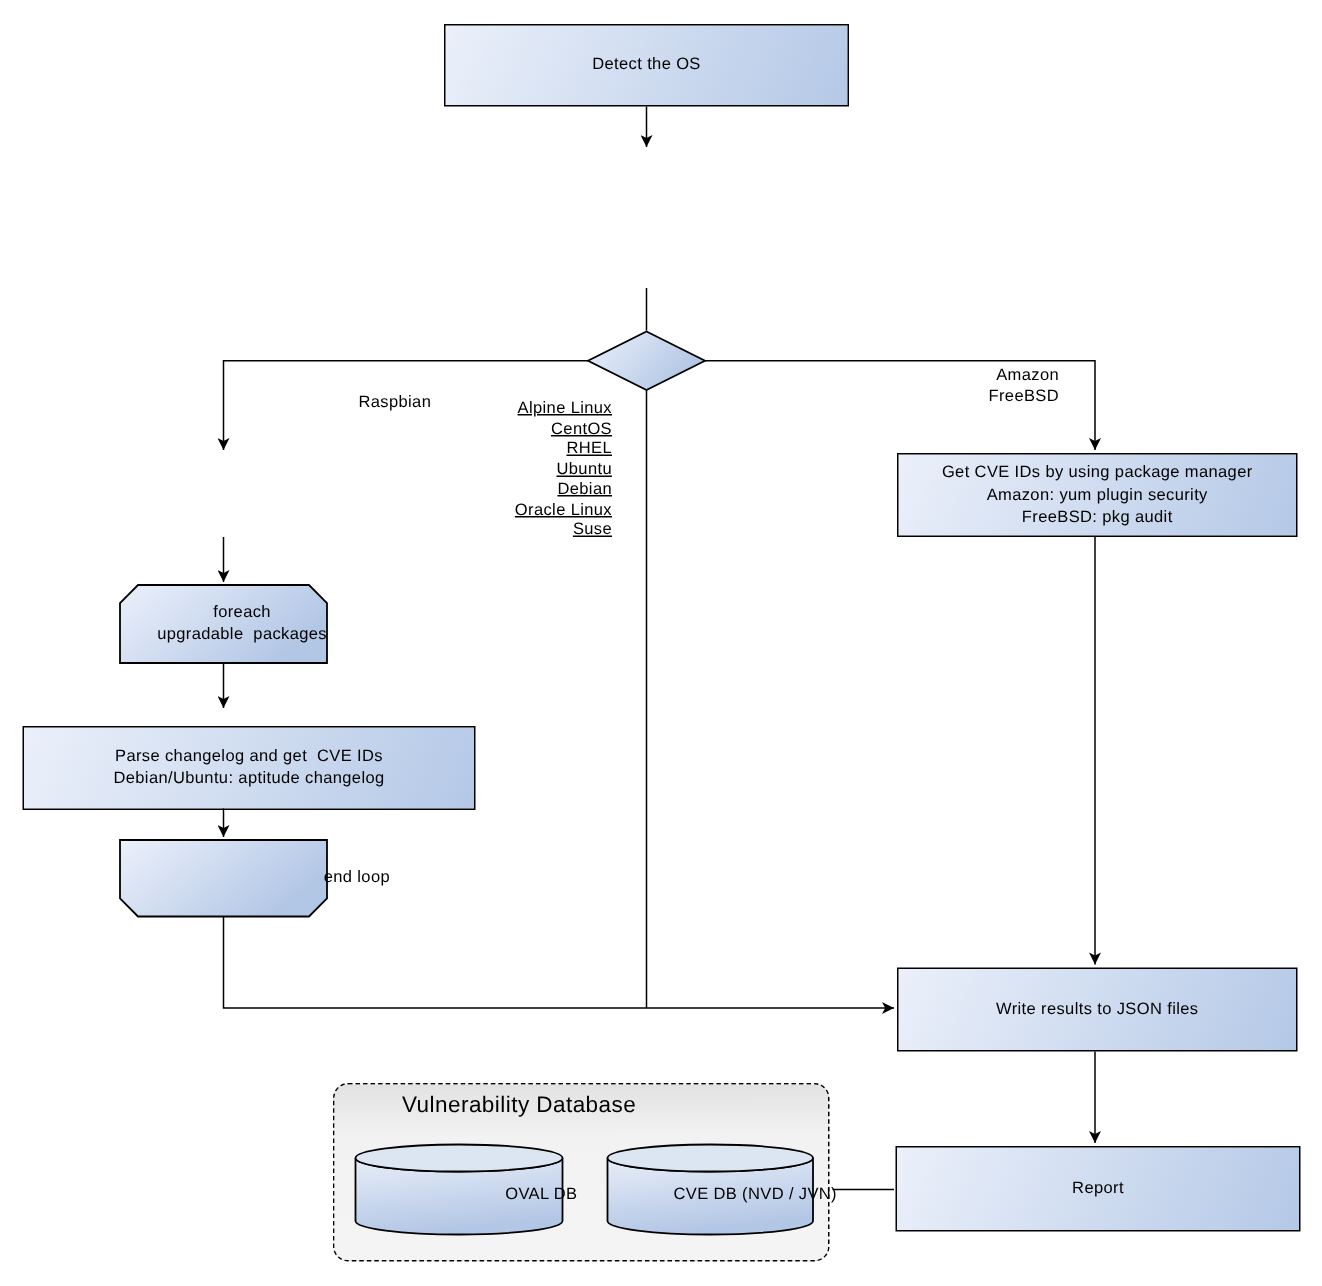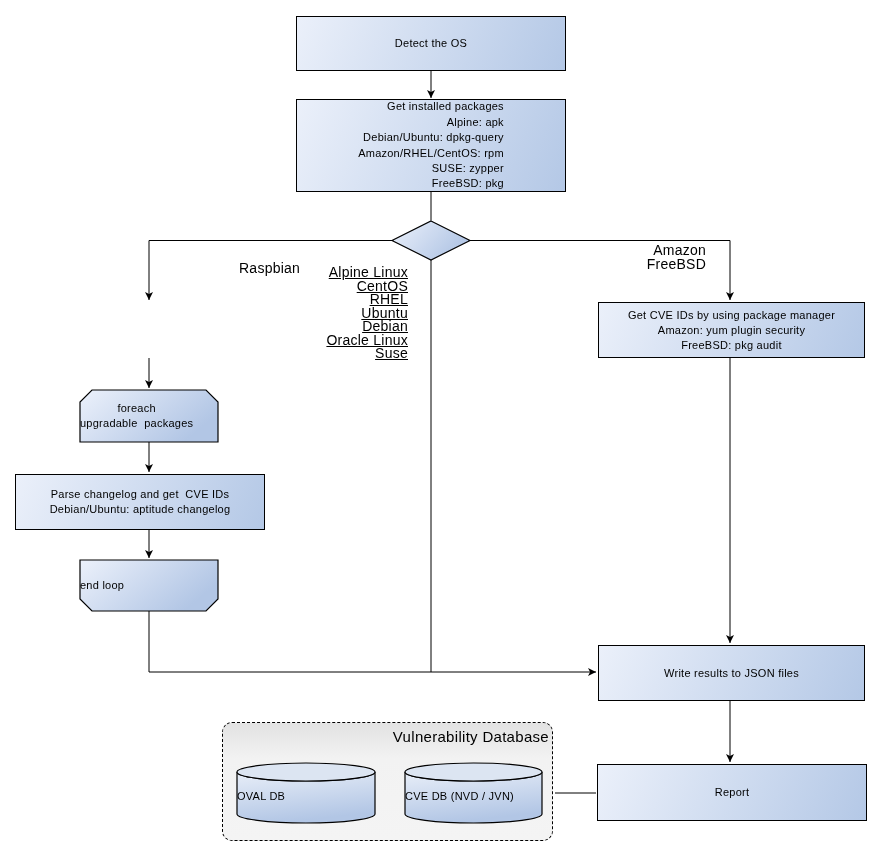--- a/index.html
+++ b/index.html
@@ -27,47 +27,48 @@
     letter-spacing: 0.25px;
     text-align: center;
     white-space: pre-wrap;
   }
   .txt.right { text-align: right; }
   .txt.tight { line-height: 15.4px; }
   .shape-label {
     position: absolute;
     display: flex;
     align-items: center;
-    justify-content: flex-start;
+    justify-content: flex-end;
     text-align: center;
   }
   .lbl {
     position: absolute;
-    font-size: 14px;
+    font-size: 11px;
     line-height: 13.5px;
     letter-spacing: 0.25px;
     white-space: pre-wrap;
   }
   .lbl.right { text-align: right; }
   .dbpanel {
     position: absolute;
     left: 222px; top: 722px;
     width: 331px; height: 119px;
     box-sizing: border-box;
     border: 1.5px dashed #000;
     border-radius: 10px;
     background: linear-gradient(180deg, #e2e2e2 0%, #f2f2f2 30%, #f4f4f4 100%);
   }
   .dbtitle {
     position: absolute;
     left: 222px; top: 728px;
     width: 327px;
-    text-align: right;
+    text-align: left;
     font-size: 15px;
     letter-spacing: 0.3px;
+    padding-left: 46px;
   }
 </style>
 </head>
 <body>
 
 <div class="canvas">
 
   <div class="dbpanel"></div>
 
   <svg class="overlay" width="881" height="857" viewBox="0 0 881 857">
@@ -114,55 +115,47 @@
     <g>
       <path d="M405,772 L405,814 A68.5,9 0 0 0 542,814 L542,772 A68.5,9 0 0 1 405,772 Z" fill="url(#gradCyl)" stroke="#000" stroke-width="1.2"></path>
       <ellipse cx="473.5" cy="772" rx="68.5" ry="9" fill="#dce5f2" stroke="#000" stroke-width="1.2"></ellipse>
     </g>
   </svg>
 
   <div class="box" style="left:296px; top:16px; width:270px; height:55px;">
     <div class="txt">Detect the OS</div>
   </div>
 
-  <div class="box" style="left:296px; top:99px; width:270px; height:93px;">
-    <div class="txt right tight">Get installed packages
-Alpine: apk
-Debian/Ubuntu: dpkg-query
-Amazon/RHEL/CentOS: rpm
-SUSE: zypper
-FreeBSD: pkg</div>
-  </div>
 
 
   <div class="box" style="left:598px; top:302px; width:267px; height:56px;">
     <div class="txt">Get CVE IDs by using package manager
 Amazon: yum plugin security
 FreeBSD: pkg audit</div>
   </div>
 
   <div class="box" style="left:597px; top:764px; width:270px; height:57px;">
     <div class="txt">Report</div>
   </div>
 
   <div class="box" style="left:598px; top:645px; width:267px; height:56px;">
     <div class="txt">Write results to JSON files</div>
   </div>
 
-  <div class="box" style="left:15px; top:474px; width:250px; height:56px;">
+  <div class="box" style="left:15px; top:484px; width:302px; height:56px;">
     <div class="txt">Parse changelog and get  CVE IDs
 Debian/Ubuntu: aptitude changelog</div>
   </div>
 
   <div class="shape-label" style="left:80px; top:390px; width:138px; height:52px;">
     <div class="txt">foreach
 upgradable  packages</div>
   </div>
 
-  <div class="shape-label" style="left:80px; top:560px; width:138px; height:51px;">
+  <div class="shape-label" style="left:80px; top:560px; width:138px; height:51px;padding-left:42px;">
     <div class="txt">end loop</div>
   </div>
 
   <div class="shape-label" style="left:237px; top:777px; width:148px; height:38px;">
     <div class="txt">OVAL DB</div>
   </div>
 
   <div class="shape-label" style="left:405px; top:777px; width:153px; height:38px;">
     <div class="txt">CVE DB (NVD / JVN)</div>
   </div>

